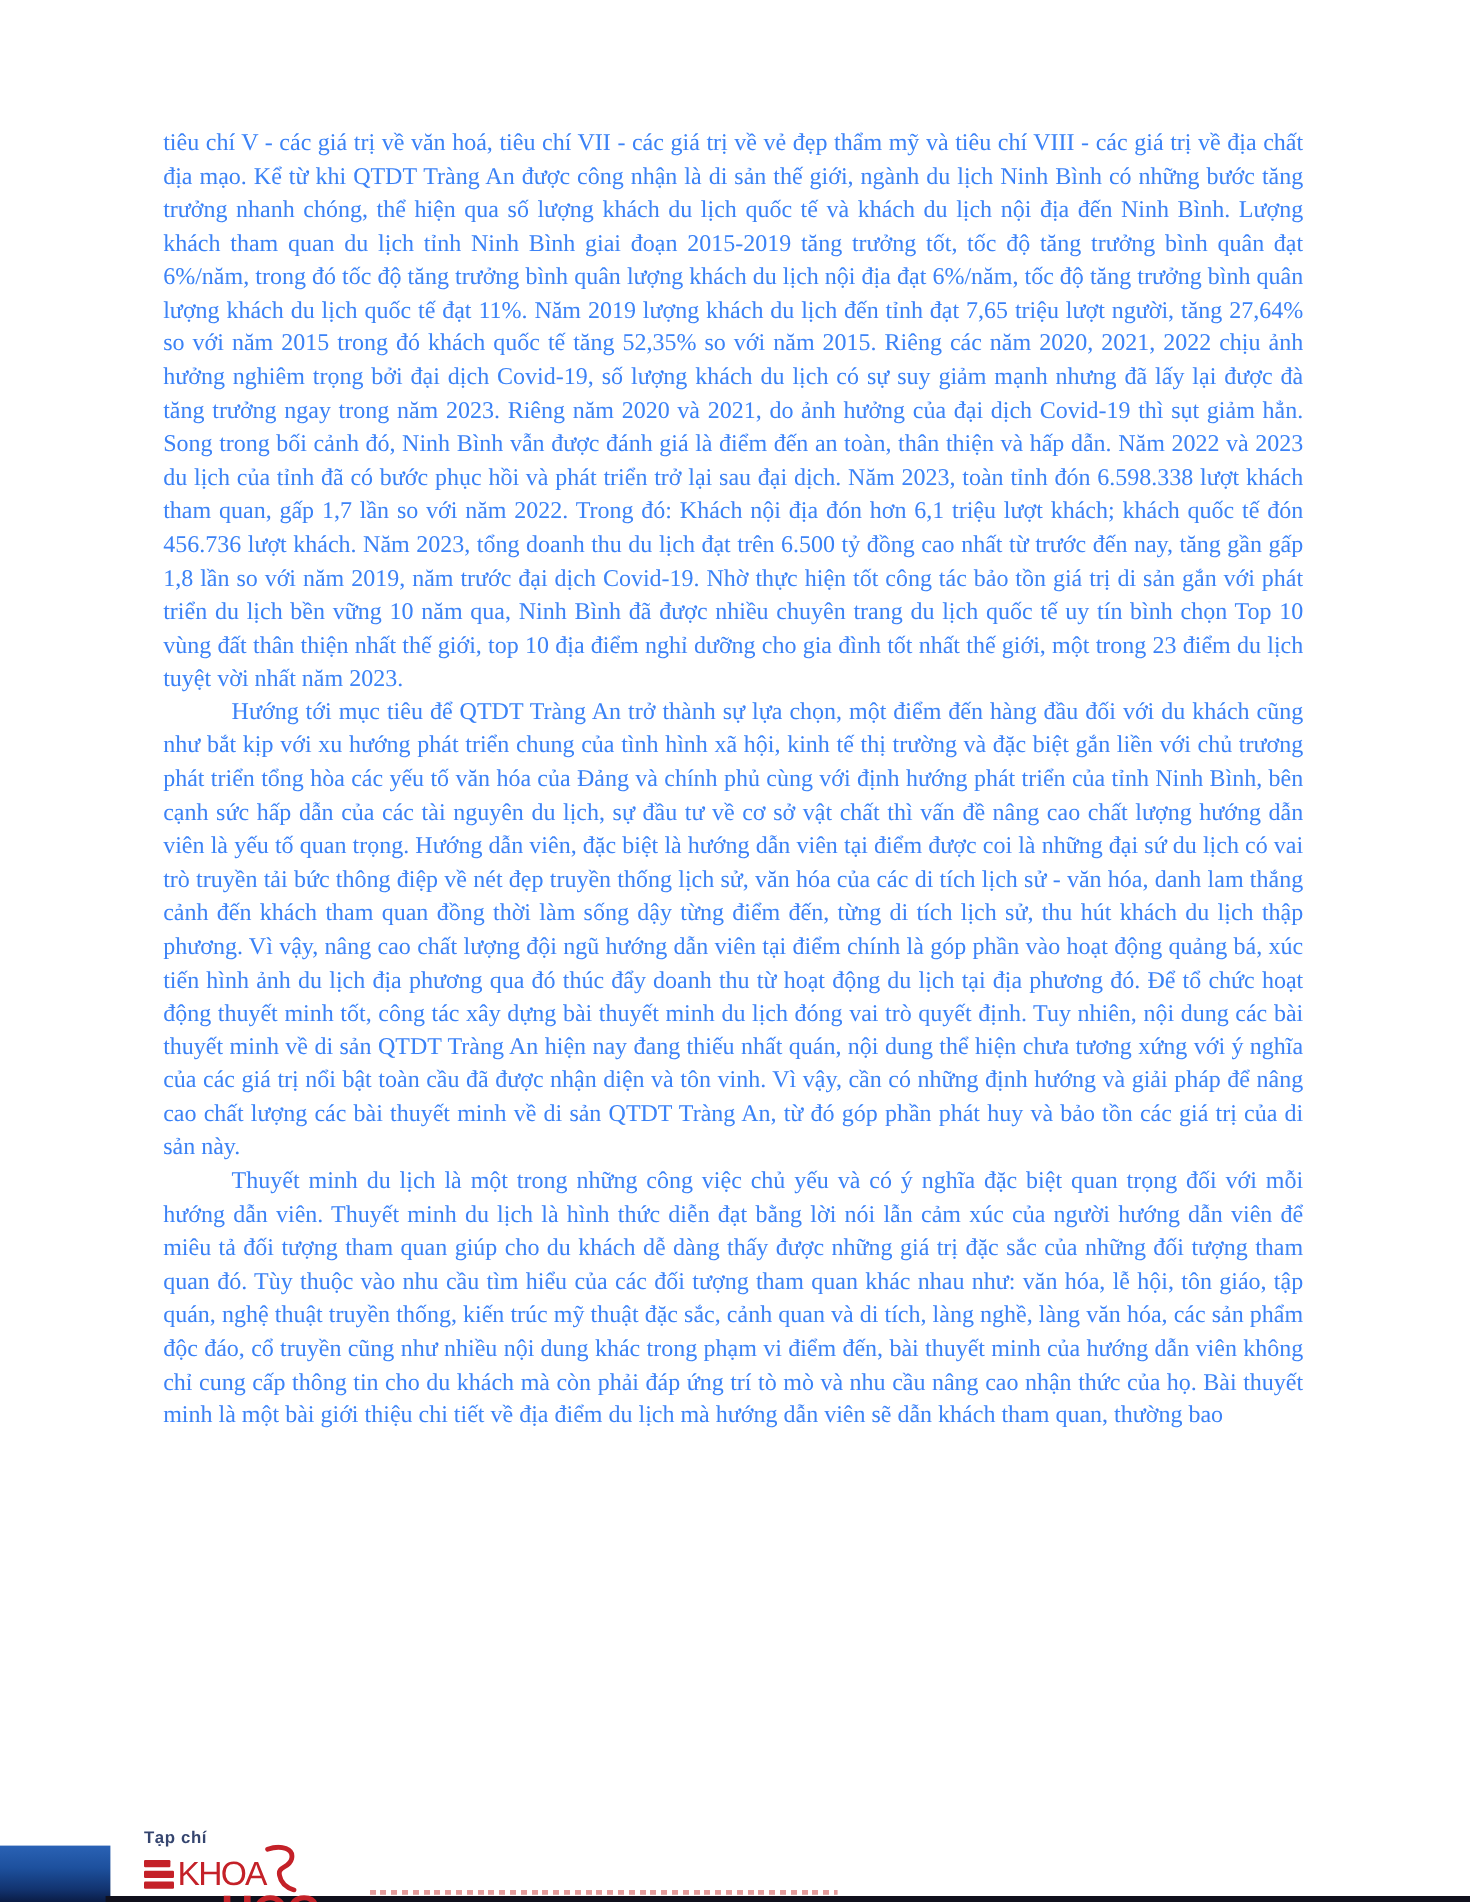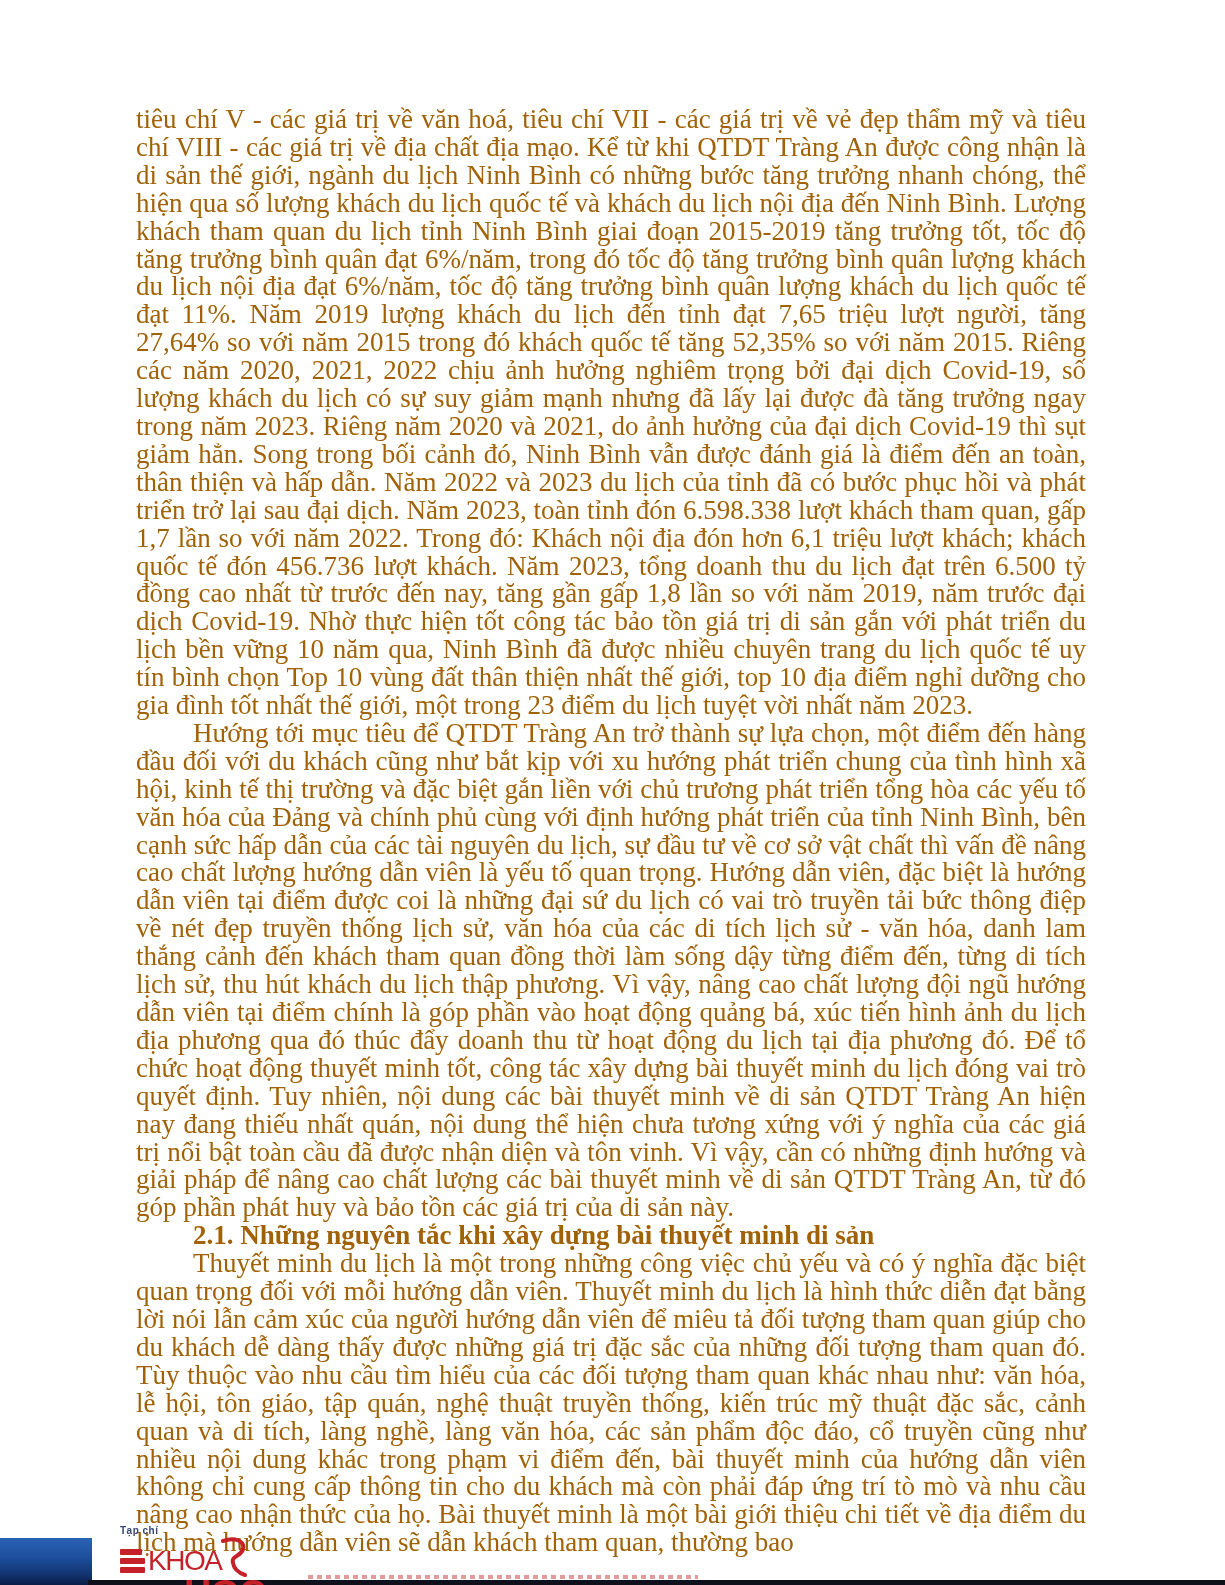--- a/index.html
+++ b/index.html
@@ -9,22 +9,22 @@
     position: relative;
     background: #ffffff;
     overflow: hidden;
     font-family: "Liberation Serif", serif;
   }
   .content {
     position: absolute;
     left: 136px;
     top: 106px;
     width: 950px;
-    color: #a16207;
-    font-size: 27px;
+    color: #3b82f6;
+    font-size: 20px;
     line-height: 27.9px;
     text-align: justify;
   }
   .content p { margin: 0; padding: 0; }
   .indent { text-indent: 57px; }
   .heading {
     font-weight: bold;
     text-indent: 57px;
   }
   
@@ -47,21 +47,21 @@
   .journal-logo {
     position: absolute;
     left: 120px;
     top: 1524px;
     width: 200px;
     height: 61px;
     font-family: "Liberation Sans", sans-serif;
   }
   .journal-label {
     font-weight: bold;
-    font-size: 10px;
+    font-size: 14px;
     color: #35456f;
     letter-spacing: 0.5px;
     line-height: 14px;
   }
   .journal-main {
     display: flex;
     align-items: center;
     margin-top: 3px;
   }
   .bars-icon { width: 25px; margin-right: 3px; }
@@ -101,21 +101,20 @@
     background: repeating-linear-gradient(90deg, #cc4a4a 0 5px, transparent 5px 9px);
     opacity: 0.55;
   }
 </style>
 </head>
 <body>
 
 <main class="content">
   <p>tiêu chí V - các giá trị về văn hoá, tiêu chí VII - các giá trị về vẻ đẹp thẩm mỹ và tiêu chí VIII - các giá trị về địa chất địa mạo. Kể từ khi QTDT Tràng An được công nhận là di sản thế giới, ngành du lịch Ninh Bình có những bước tăng trưởng nhanh chóng, thể hiện qua số lượng khách du lịch quốc tế và khách du lịch nội địa đến Ninh Bình. Lượng khách tham quan du lịch tỉnh Ninh Bình giai đoạn 2015-2019 tăng trưởng tốt, tốc độ tăng trưởng bình quân đạt 6%/năm, trong đó tốc độ tăng trưởng bình quân lượng khách du lịch nội địa đạt 6%/năm, tốc độ tăng trưởng bình quân lượng khách du lịch quốc tế đạt 11%. Năm 2019 lượng khách du lịch đến tỉnh đạt 7,65 triệu lượt người, tăng 27,64% so với năm 2015 trong đó khách quốc tế tăng 52,35% so với năm 2015.  Riêng các năm 2020, 2021, 2022 chịu ảnh hưởng nghiêm trọng bởi đại dịch Covid-19, số lượng khách du lịch có sự suy giảm mạnh nhưng đã lấy lại được đà tăng trưởng ngay trong năm 2023. Riêng năm 2020 và 2021, do ảnh hưởng của đại dịch Covid-19 thì sụt giảm hẳn. Song trong bối cảnh đó, Ninh Bình vẫn được đánh giá là điểm đến an toàn, thân thiện và hấp dẫn. Năm 2022 và 2023 du lịch của tỉnh đã có bước phục hồi và phát triển trở lại sau đại dịch. Năm 2023, toàn tỉnh đón 6.598.338 lượt khách tham quan, gấp 1,7 lần so với năm 2022. Trong đó: Khách nội địa đón hơn 6,1 triệu lượt khách; khách quốc tế đón 456.736 lượt khách. Năm 2023, tổng doanh thu du lịch đạt trên 6.500 tỷ đồng cao nhất từ trước đến nay, tăng gần gấp 1,8 lần so với năm 2019, năm trước đại dịch Covid-19. Nhờ thực hiện tốt công tác bảo tồn giá trị di sản gắn với phát triển du lịch bền vững 10 năm qua, Ninh Bình đã được nhiều chuyên trang du lịch quốc tế uy tín bình chọn Top 10 vùng đất thân thiện nhất thế giới, top 10 địa điểm nghỉ dưỡng cho gia đình tốt nhất thế giới, một trong 23 điểm du lịch tuyệt vời nhất năm 2023.</p>
   <p class="indent">Hướng tới mục tiêu để QTDT Tràng An trở thành sự lựa chọn, một điểm đến hàng đầu đối với du khách cũng như bắt kịp với xu hướng phát triển chung của tình hình xã hội, kinh tế thị trường và đặc biệt gắn liền với chủ trương phát triển tổng hòa các yếu tố văn hóa của Đảng và chính phủ cùng với định hướng phát triển của tỉnh Ninh Bình, bên cạnh sức hấp dẫn của các tài nguyên du lịch, sự đầu tư về cơ sở vật chất thì vấn đề nâng cao chất lượng hướng dẫn viên là yếu tố quan trọng. Hướng dẫn viên, đặc biệt là hướng dẫn viên tại điểm được coi là những đại sứ du lịch có vai trò truyền tải bức thông điệp về nét đẹp truyền thống lịch sử, văn hóa của các di tích lịch sử - văn hóa, danh lam thắng cảnh đến khách tham quan đồng thời làm sống dậy từng điểm đến, từng di tích lịch sử, thu hút khách du lịch thập phương. Vì vậy, nâng cao chất lượng đội ngũ hướng dẫn viên tại điểm chính là góp phần vào hoạt động quảng bá, xúc tiến hình ảnh du lịch địa phương qua đó thúc đẩy doanh thu từ hoạt động du lịch tại địa phương đó. Để tổ chức hoạt động thuyết minh tốt, công tác xây dựng bài thuyết minh du lịch đóng vai trò quyết định. Tuy nhiên, nội dung các bài thuyết minh về di sản QTDT Tràng An hiện nay đang thiếu nhất quán, nội dung thể hiện chưa tương xứng với ý nghĩa của các giá trị nổi bật toàn cầu đã được nhận diện và tôn vinh. Vì vậy, cần có những định hướng và giải pháp để nâng cao chất lượng các bài thuyết minh về di sản QTDT Tràng An, từ đó góp phần phát huy và bảo tồn các giá trị của di sản này.</p>
-  <p class="heading">2.1. Những nguyên tắc khi xây dựng bài thuyết minh di sản</p>
   <p class="indent">Thuyết minh du lịch là một trong những công việc chủ yếu và có ý nghĩa đặc biệt quan trọng đối với mỗi hướng dẫn viên. Thuyết minh du lịch là hình thức diễn đạt bằng lời nói lẫn cảm xúc của người hướng dẫn viên để miêu tả đối tượng tham quan giúp cho du khách dễ dàng thấy được những giá trị đặc sắc của những đối tượng tham quan đó. Tùy thuộc vào nhu cầu tìm hiểu của các đối tượng tham quan khác nhau như: văn hóa, lễ hội, tôn giáo, tập quán, nghệ thuật truyền thống, kiến trúc mỹ thuật đặc sắc, cảnh quan và di tích, làng nghề, làng văn hóa, các sản phẩm độc đáo, cổ truyền cũng như nhiều nội dung khác trong phạm vi điểm đến, bài thuyết minh của hướng dẫn viên không chỉ cung cấp thông tin cho du khách mà còn phải đáp ứng trí tò mò và nhu cầu nâng cao nhận thức của họ. Bài thuyết minh là một bài giới thiệu chi tiết về địa điểm du lịch mà hướng dẫn viên sẽ dẫn khách tham quan, thường bao</p>
 </main>
 
 <div class="footer-blue-block"></div>
 <div class="bottom-rule"></div>
 <div class="footer-fineprint"></div>
 
 <div class="journal-logo">
   <div class="journal-label">Tạp chí</div>
   <div class="journal-main">

